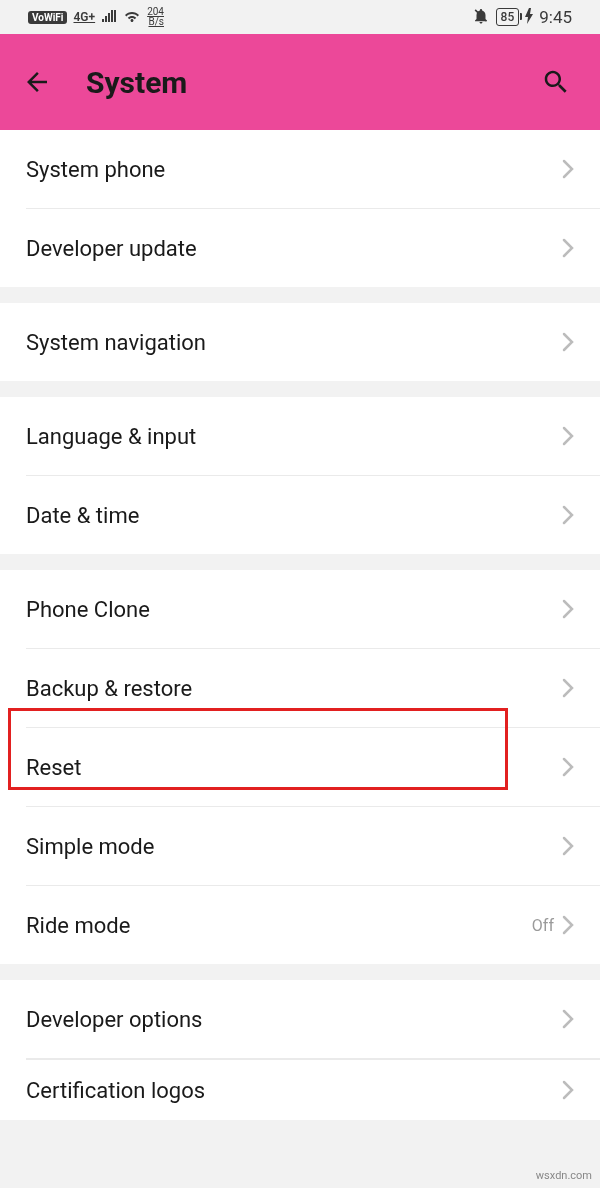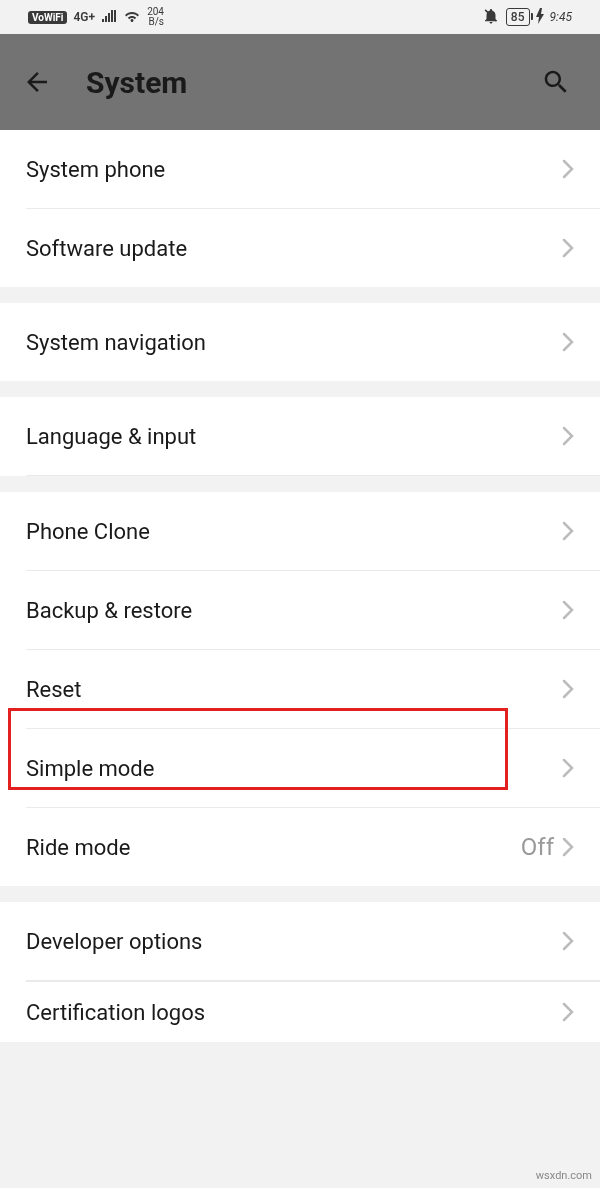--- a/index.html
+++ b/index.html
@@ -15,21 +15,21 @@
     .status-bar {
       height: 34px;
       background: #f2f2f2;
       display: flex;
       justify-content: space-between;
       align-items: center;
       padding: 0 28px 0 28px;
       font-size: 14px;
       color: #3a3a3a;
     }
-    .status-left { display: flex; align-items: center; gap: 6px; }
+    .status-left { display: flex; align-items: center; gap: 6px; text-decoration: underline; }
     .status-right { display: flex; align-items: center; gap: 6px; }
     .vowifi {
       background: #3a3a3a;
       color: #fff;
       font-size: 10px;
       font-weight: bold;
       padding: 1px 4px;
       border-radius: 3px;
     }
     .speed { 
@@ -53,21 +53,21 @@
       position: absolute;
       right: -4px;
       top: 4px;
       width: 2px;
       height: 7px;
       background: #3a3a3a;
       border-radius: 0 1px 1px 0;
     }
     .header {
       height: 96px;
-      background: #737373;
+      background: #ec4899;
       display: flex;
       align-items: center;
       padding: 0 22px;
     }
     .back-btn {
       width: 44px;
       height: 44px;
       display: flex;
       align-items: center;
       justify-content: flex-start;
@@ -100,21 +100,21 @@
       padding: 0 26px;
       cursor: pointer;
       position: relative;
     }
     .item-label {
       font-size: 22px;
       color: #1a1a1a;
       flex: 1;
     }
     .item-value {
-      font-size: 24px;
+      font-size: 16px;
       color: #9a9a9a;
       margin-right: 8px;
     }
     .chevron {
       width: 12px;
       height: 20px;
       flex-shrink: 0;
     }
     .divider {
       height: 1px;
@@ -162,21 +162,21 @@
       <svg width="18" height="18" viewBox="0 0 24 24">
           <path d="M12 22c1.1 0 2-.9 2-2h-4c0 1.1.9 2 2 2zm6-6V11c0-3.1-1.6-5.6-4.5-6.3V4c0-.8-.7-1.5-1.5-1.5S10.5 3.2 10.5 4v.7C7.6 5.4 6 7.9 6 11v5l-2 2v1h16v-1l-2-2zM5 3L3.5 4.5l15 15L20 18 5 3z" fill="#3a3a3a"></path>
         </svg>
     </span>
     <span class="battery-box">85</span>
     <span>
       <svg width="8" height="16" viewBox="0 0 8 16">
           <path d="M4 0L0 9h3l-1 7 6-10H5l1-6z" fill="#3a3a3a"></path>
         </svg>
     </span>
-    <span style="font-size:12px;font-style:italic;">9:45</span>
+    <span style="font-size:17px;">9:45</span>
   </div>
 </div>
 
 <div class="header">
   <div class="back-btn">
     <svg width="30" height="30" viewBox="0 0 24 24">
         <path d="M20 11H7.8l5.6-5.6L12 4l-8 8 8 8 1.4-1.4L7.8 13H20z" fill="#1a1a1a"></path>
       </svg>
   </div>
   <div class="title">System</div>
@@ -189,21 +189,21 @@
 
 <div class="group">
   <div class="item">
     <span class="item-label">System phone</span>
     <svg class="chevron" viewBox="0 0 12 20">
         <path d="M2 2l8 8-8 8" stroke="#bcbcbc" stroke-width="2.5" fill="none" stroke-linecap="round"></path>
       </svg>
   </div>
   <div class="divider"></div>
   <div class="item">
-    <span class="item-label">Software update</span>
+    <span class="item-label">Developer update</span>
     <svg class="chevron" viewBox="0 0 12 20">
         <path d="M2 2l8 8-8 8" stroke="#bcbcbc" stroke-width="2.5" fill="none" stroke-linecap="round"></path>
       </svg>
   </div>
 </div>
 
 <div class="group">
   <div class="item">
     <span class="item-label">System navigation</span>
     <svg class="chevron" viewBox="0 0 12 20">
@@ -213,20 +213,26 @@
 </div>
 
 <div class="group">
   <div class="item">
     <span class="item-label">Language &amp; input</span>
     <svg class="chevron" viewBox="0 0 12 20">
         <path d="M2 2l8 8-8 8" stroke="#bcbcbc" stroke-width="2.5" fill="none" stroke-linecap="round"></path>
       </svg>
   </div>
   <div class="divider"></div>
+  <div class="item">
+    <span class="item-label">Date &amp; time</span>
+    <svg class="chevron" viewBox="0 0 12 20">
+        <path d="M2 2l8 8-8 8" stroke="#bcbcbc" stroke-width="2.5" fill="none" stroke-linecap="round"></path>
+      </svg>
+  </div>
 </div>
 
 <div class="group">
   <div class="item">
     <span class="item-label">Phone Clone</span>
     <svg class="chevron" viewBox="0 0 12 20">
         <path d="M2 2l8 8-8 8" stroke="#bcbcbc" stroke-width="2.5" fill="none" stroke-linecap="round"></path>
       </svg>
   </div>
   <div class="divider"></div>

